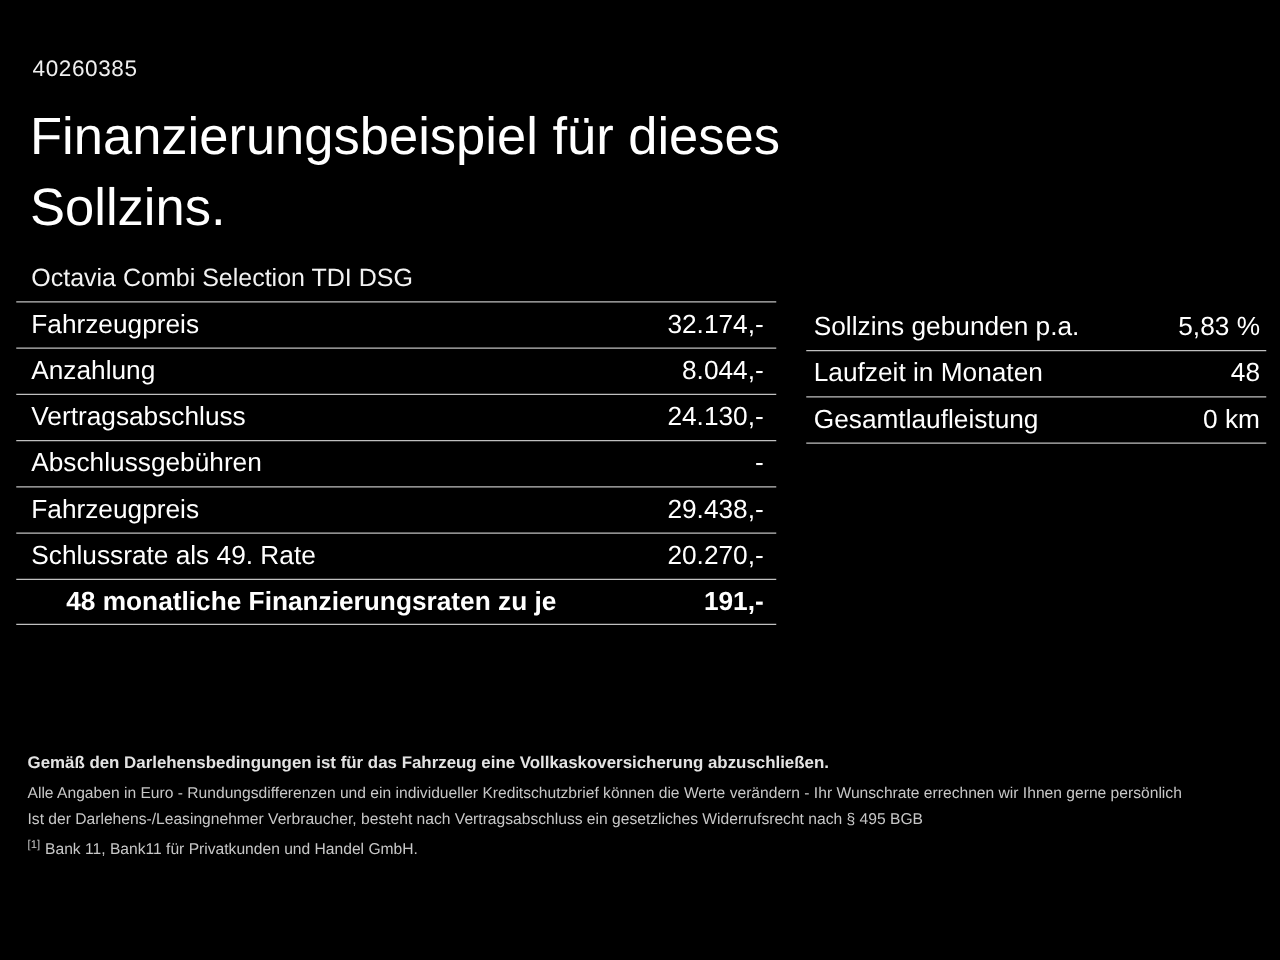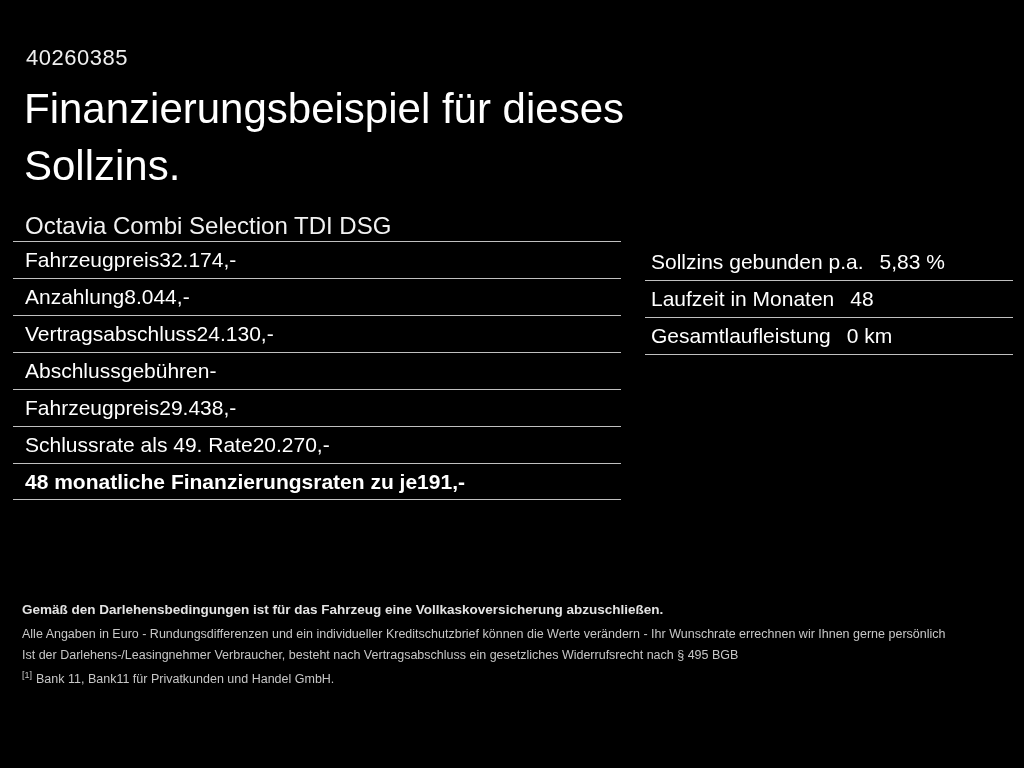--- a/index.html
+++ b/index.html
@@ -18,44 +18,45 @@
   }
   .page {
     position: relative;
     width: 1024px; height: 768px;
     background: var(--bg);
     color: var(--text);
   }
   .doc-id {
     position: absolute;
     left: 26px; top: 45px;
-    font-size: 22px;
+    font-size: 18px;
     color: #efefef;
     letter-spacing: 0.5px;
   }
   .page-title {
     position: absolute;
     left: 24px; top: 80px;
     font-size: 42px;
     line-height: 57px;
     font-weight: 400;
     color: var(--text);
   }
   .vehicle-name {
     position: absolute;
     left: 25px; top: 212px;
-    font-size: 24px;
+    font-size: 20px;
     color: #f2f2f2;
   }
   .ftable {
     position: absolute;
     font-size: 21px;
   }
   .ftable .frow {
     display: flex;
+    justify-content: space-between;
     align-items: center;
     height: 37px;
   }
   .ftable-left {
     left: 13px; top: 241px;
     width: 608px;
   }
   .ftable-left .frow {
     border-top: 1px solid var(--divider);
     padding: 0 10px 0 12px;
@@ -68,20 +69,21 @@
     width: 368px;
   }
   .ftable-right .frow {
     border-bottom: 1px solid var(--divider);
     padding: 0 5px 0 6px;
     gap: 16px;
   }
   .frow.bold .flabel,
   .frow.bold .fvalue {
     font-weight: 700;
+    margin-left: 28px;
   }
   .flabel { white-space: nowrap; }
   .fvalue { white-space: nowrap; text-align: right; }
   .flabel sup {
     font-size: 12px;
     vertical-align: super;
     line-height: 0;
     margin-left: 3px;
   }
   .footer {

